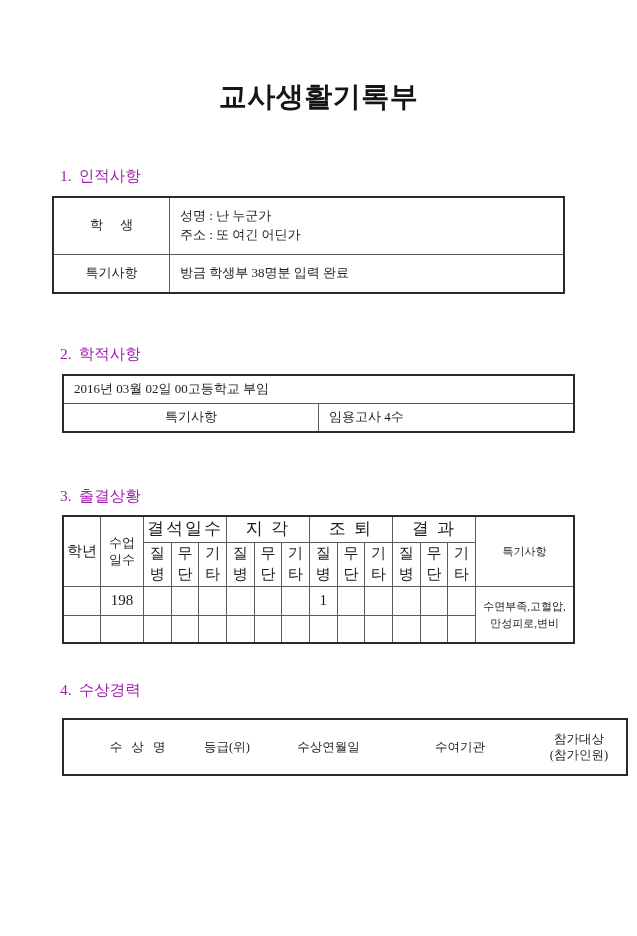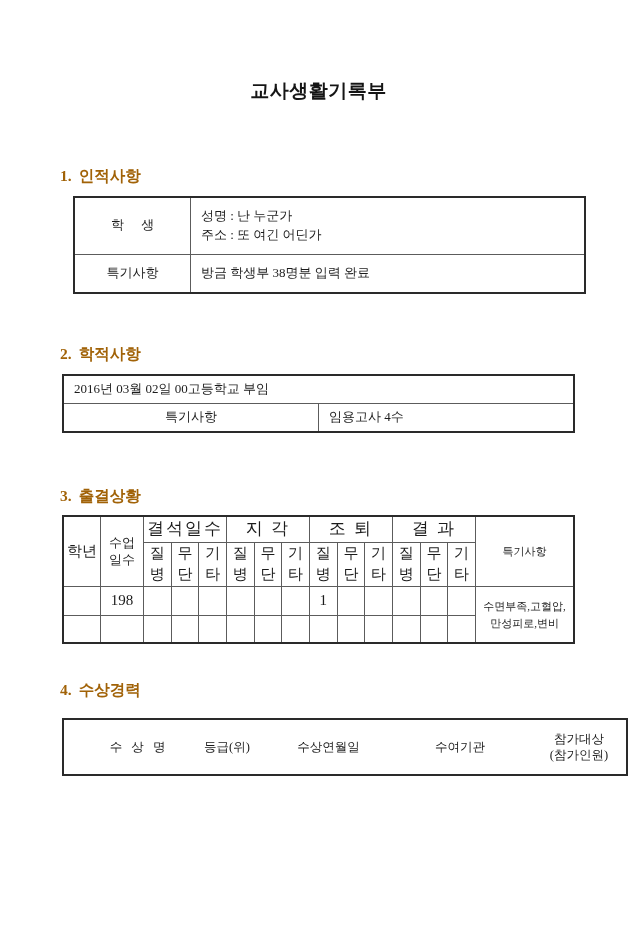--- a/index.html
+++ b/index.html
@@ -25,33 +25,33 @@
     height: 936px;
   }
 
   
   .doc-title {
     position: absolute;
     left: 0;
     top: 78px;
     width: 637px;
     text-align: center;
-    font-size: 19px;
+    font-size: 28px;
     font-weight: bold;
     letter-spacing: 0.5px;
     color: #151515;
   }
 
   
   .section-heading {
     position: absolute;
     left: 60px;
     font-size: 15.5px;
-    font-weight: bold;
-    color: #a16207;
+    font-weight: normal;
+    color: #a21caf;
     white-space: nowrap;
   }
   .section-heading .num {
     margin-right: 7px;
   }
 
   
   .tbl {
     position: absolute;
     border-collapse: collapse;
@@ -67,21 +67,21 @@
     line-height: 1.45;
   }
   .outer {
     border: 2px solid #2a2a2a;
   }
   .ctr { text-align: center; }
   .lft { text-align: left; }
   .wide-sp { letter-spacing: 7px; text-indent: 7px; }
 
   
-  #tbl-personal { left: 73px; top: 196px; width: 513px; }
+  #tbl-personal { left: 52px; top: 196px; width: 513px; }
   #tbl-personal td.lbl { width: 103px; }
   #tbl-personal td.val { padding: 9px 10px; }
   #tbl-personal .line { display: block; }
 
   
   #tbl-academic { left: 62px; top: 374px; width: 513px; }
   #tbl-academic td.lbl { width: 103px; }
   #tbl-academic td.val { padding: 4px 10px; }
 
   

